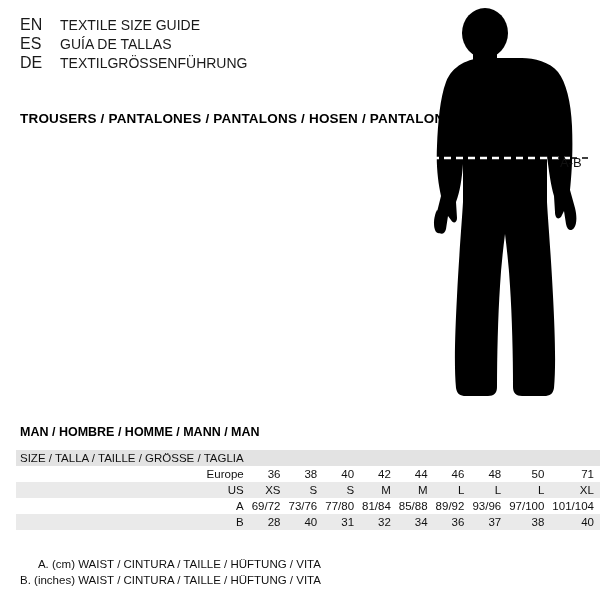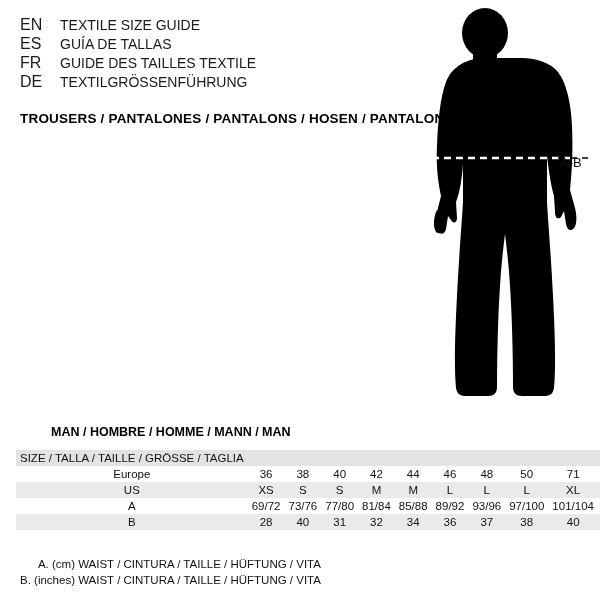--- a/index.html
+++ b/index.html
@@ -76,34 +76,33 @@
 
   
   .table-title {
     position: absolute;
     left: 20px;
     top: 425px;
     font-size: 12.5px;
     font-weight: bold;
     color: #000000;
     white-space: nowrap;
-    margin-left: 31px;
   }
 
   table.size-table {
     position: absolute;
     left: 16px;
     top: 450px;
     width: 568px;
     border-collapse: collapse;
     font-size: 11.5px;
   }
   table.size-table td, table.size-table th {
     padding: 2px 4px;
-    text-align: center;
+    text-align: right;
     font-weight: normal;
     color: #111111;
     white-space: nowrap;
   }
   table.size-table tr.header-row {
     background: #e3e3e3;
   }
   table.size-table tr.shade {
     background: #eaeaea;
   }
@@ -134,24 +133,20 @@
 <div class="page">
 
   <div class="lang-block">
     <div class="lang-row">
       <span class="lang-code">EN</span>
       <span class="lang-text">TEXTILE SIZE GUIDE</span>
     </div>
     <div class="lang-row">
       <span class="lang-code">ES</span>
       <span class="lang-text">GUÍA DE TALLAS</span>
-    </div>
-    <div class="lang-row">
-      <span class="lang-code">FR</span>
-      <span class="lang-text">GUIDE DES TAILLES TEXTILE</span>
     </div>
     <div class="lang-row">
       <span class="lang-code">DE</span>
       <span class="lang-text">TEXTILGRÖSSENFÜHRUNG</span>
     </div>
   </div>
 
   <div class="section-title">TROUSERS / PANTALONES / PANTALONS / HOSEN / PANTALONI</div>
 
   <div class="figure-wrap">

